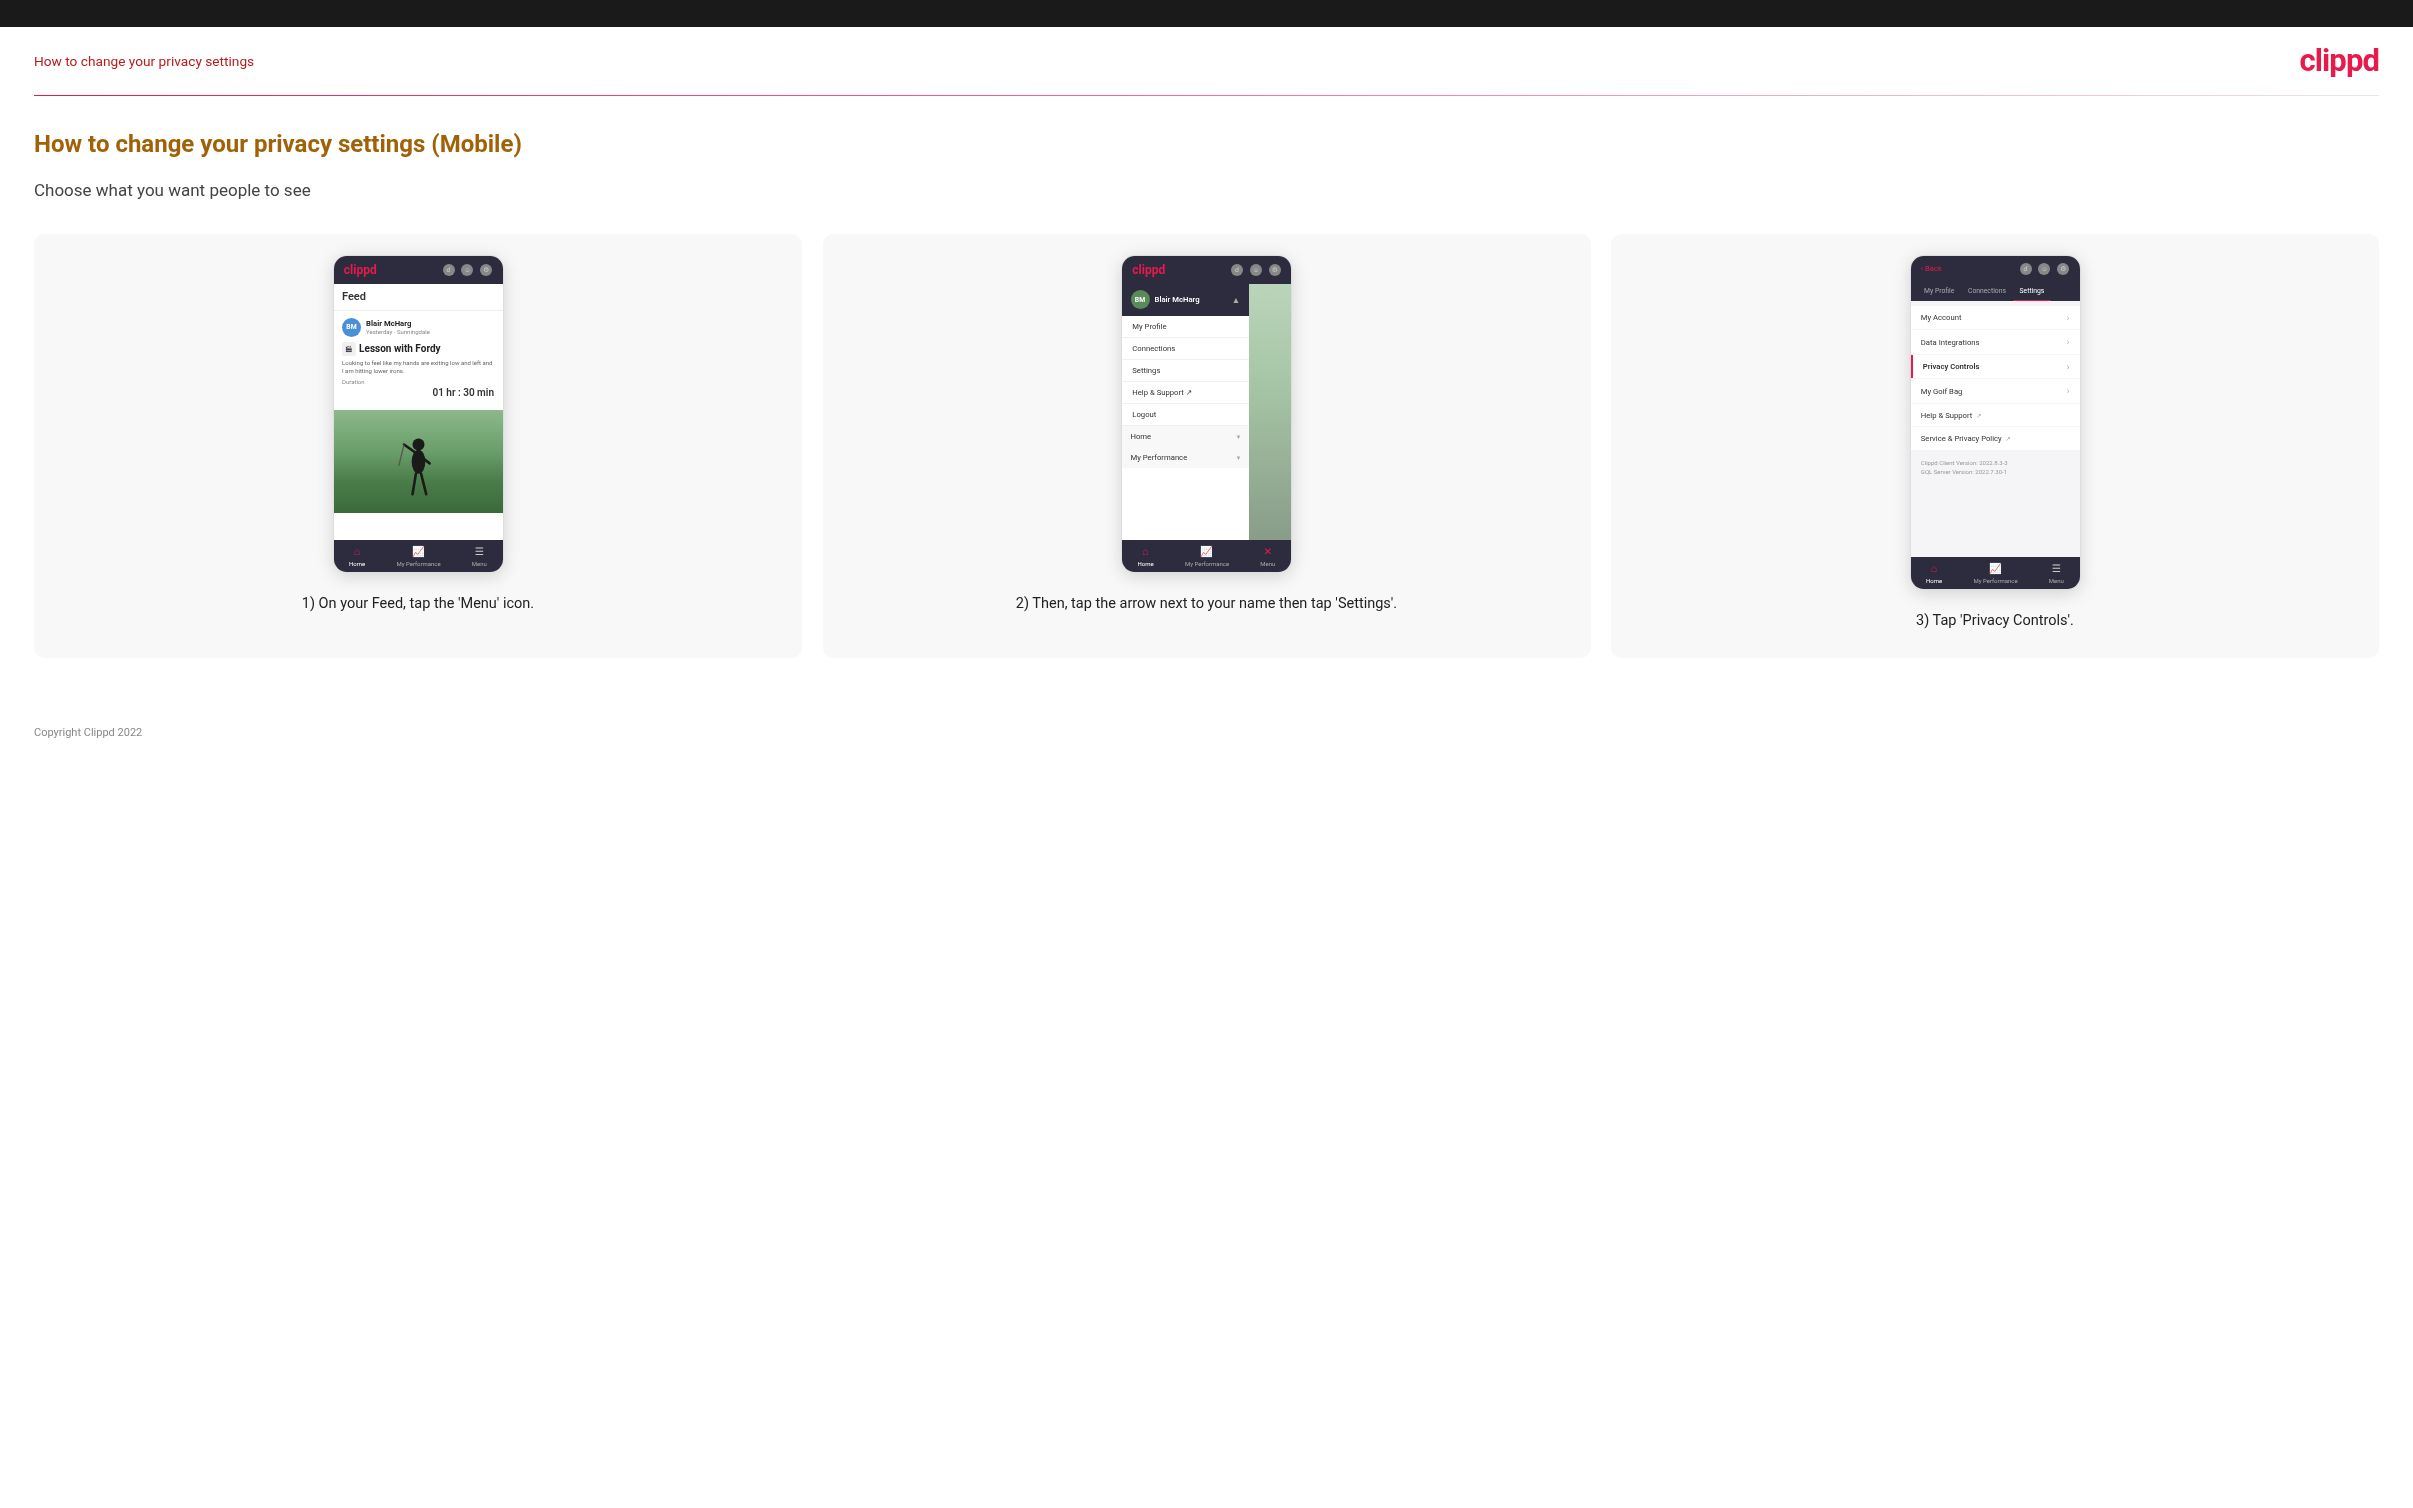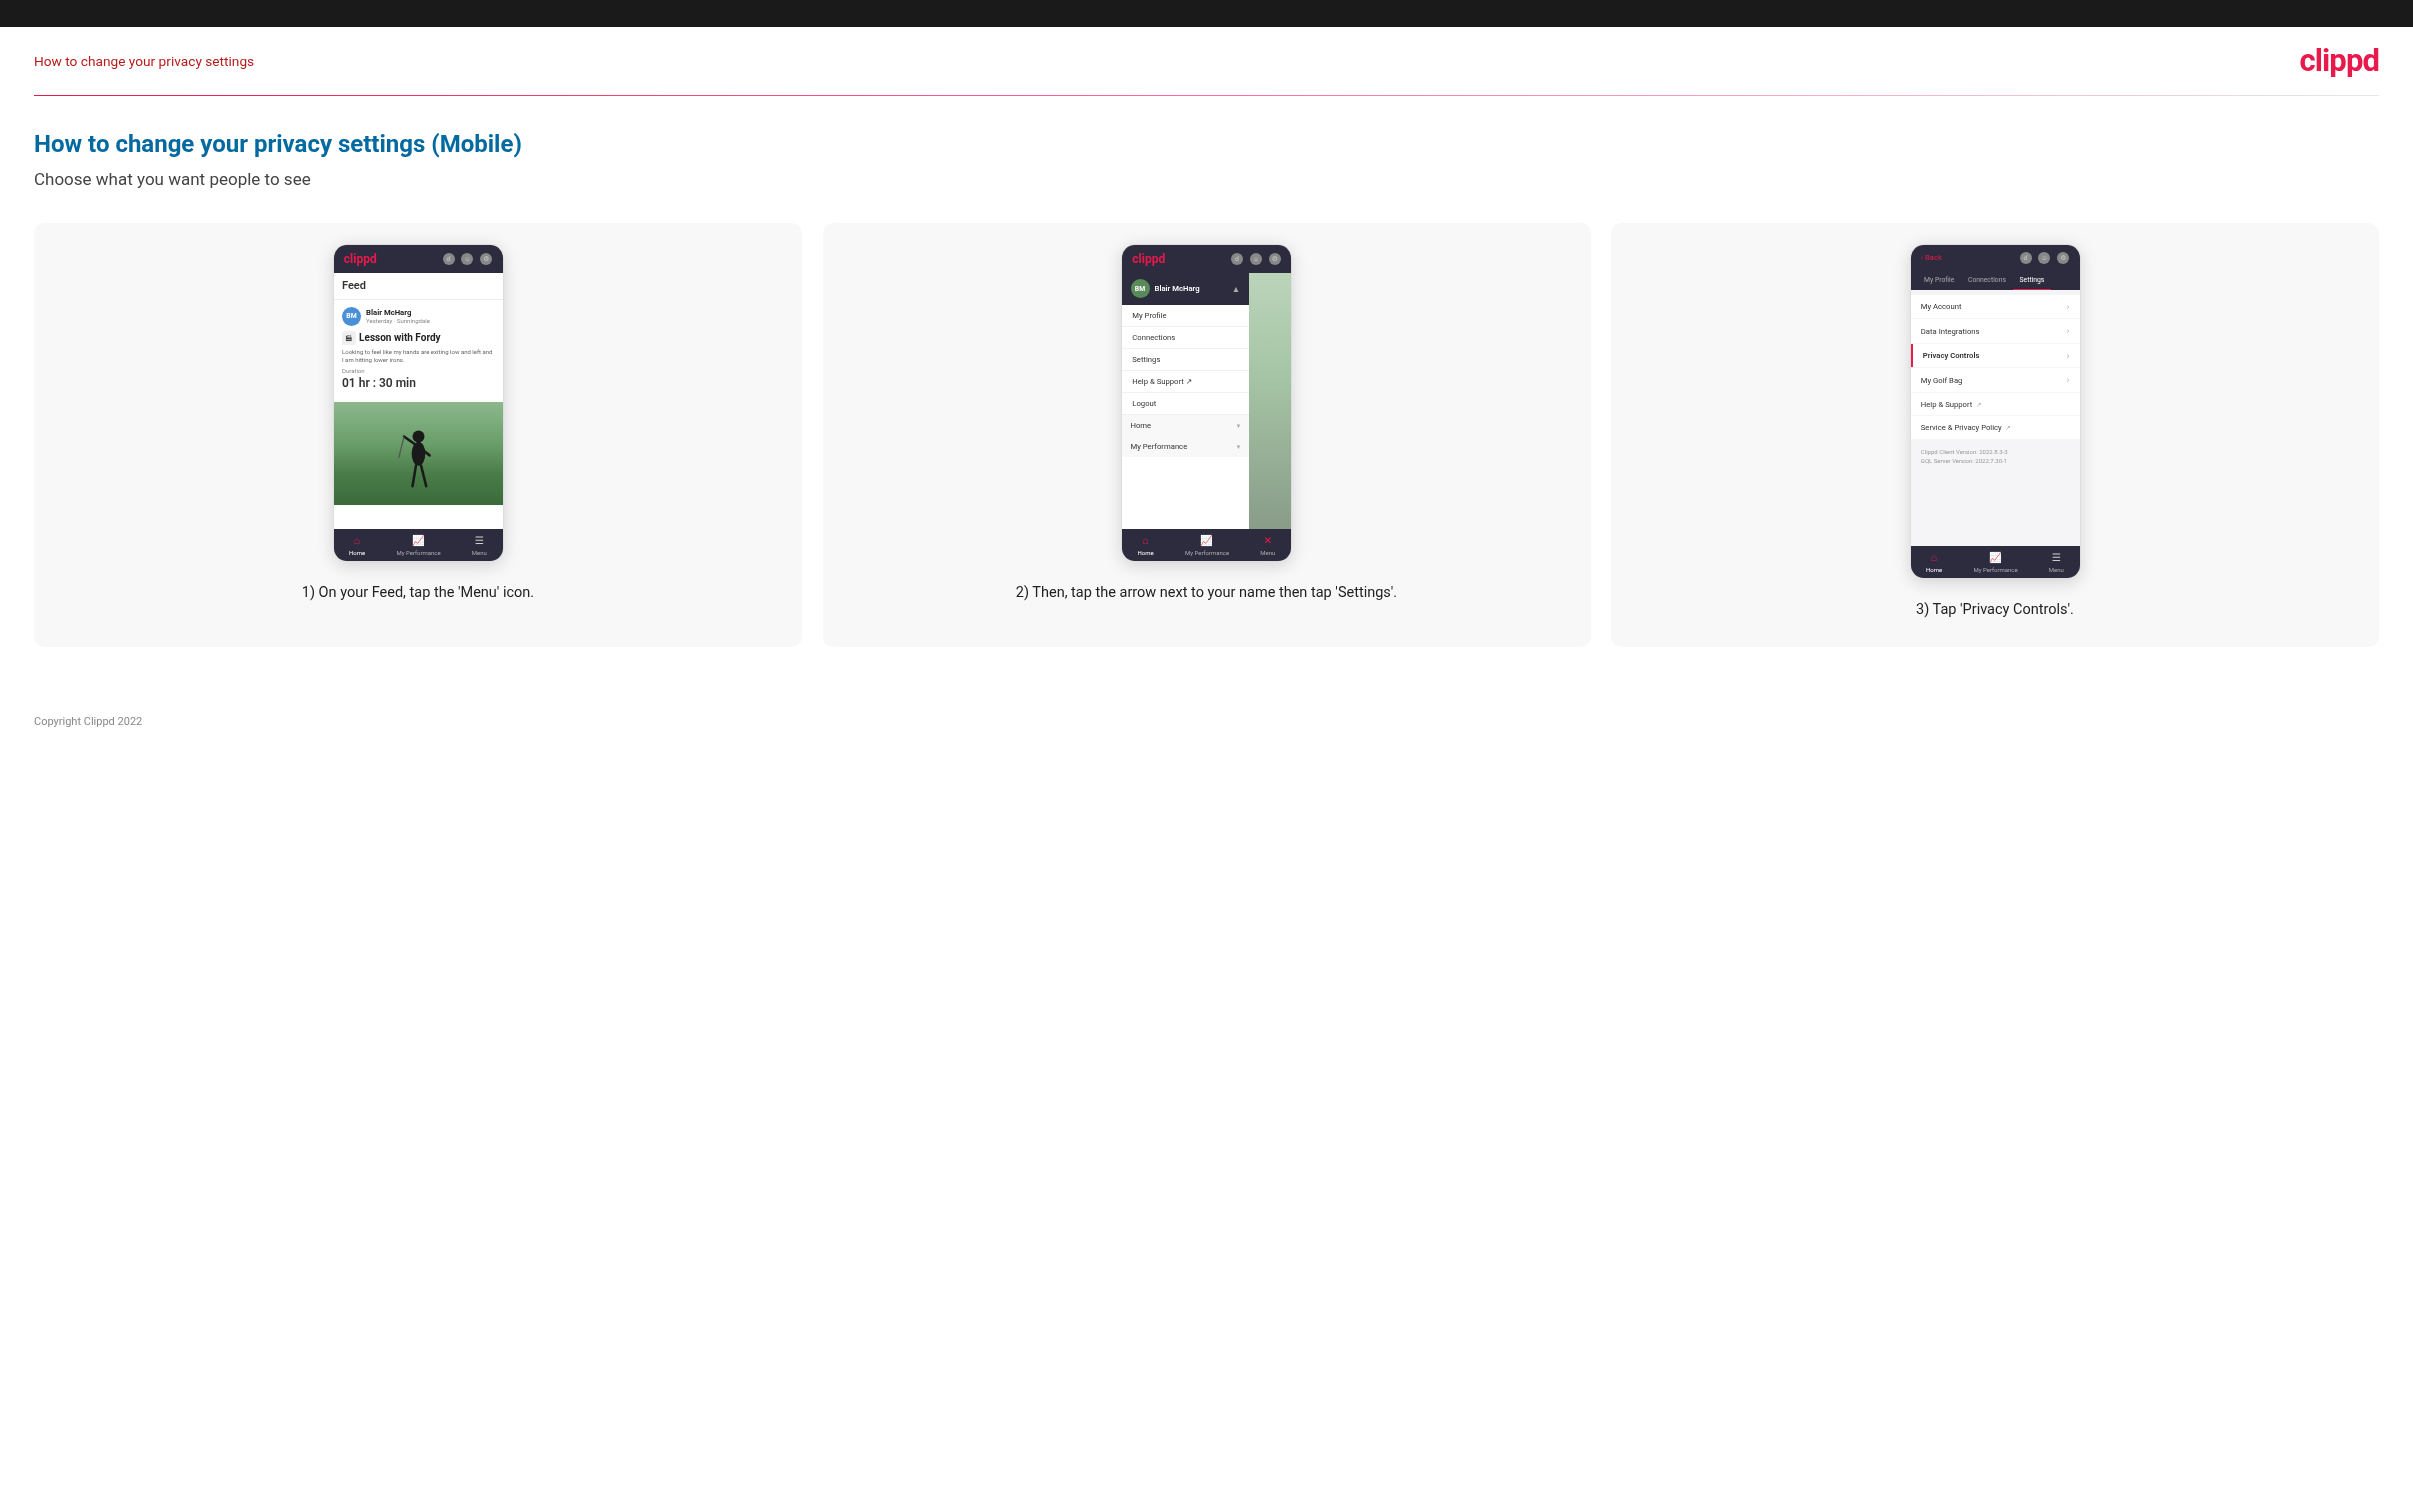--- a/index.html
+++ b/index.html
@@ -44,22 +44,22 @@
     }
 
     
     .main-content {
       padding: 34px 34px 51px;
     }
 
     .page-heading {
       font-size: 24px;
       font-weight: 700;
-      color: #0369a1;
-      margin-bottom: 11px;
+      color: #a16207;
+      margin-bottom: 22px;
     }
     .page-subheading {
       font-size: 17px;
       color: #444;
       font-weight: 400;
       margin-bottom: 34px;
     }
 
     
     .steps-container {
@@ -192,24 +192,25 @@
       color: #666;
       line-height: 1.3;
       margin-bottom: 3.4px;
     }
     .duration-label {
       font-size: 6px;
       color: #888;
       margin-bottom: 1.7px;
     }
     .duration-value {
-      font-size: 12px;
+      font-size: 10px;
       font-weight: 600;
       color: #333;
       margin-bottom: 5.1px;
+      text-align: right;
     }
 
     
     .golf-image {
       width: 100%;
       height: 103px;
       background: linear-gradient(180deg, #8db88d 0%, #6a9e6a 40%, #4a7c4a 70%, #3a6a3a 100%);
       position: relative;
       overflow: hidden;
       display: flex;

